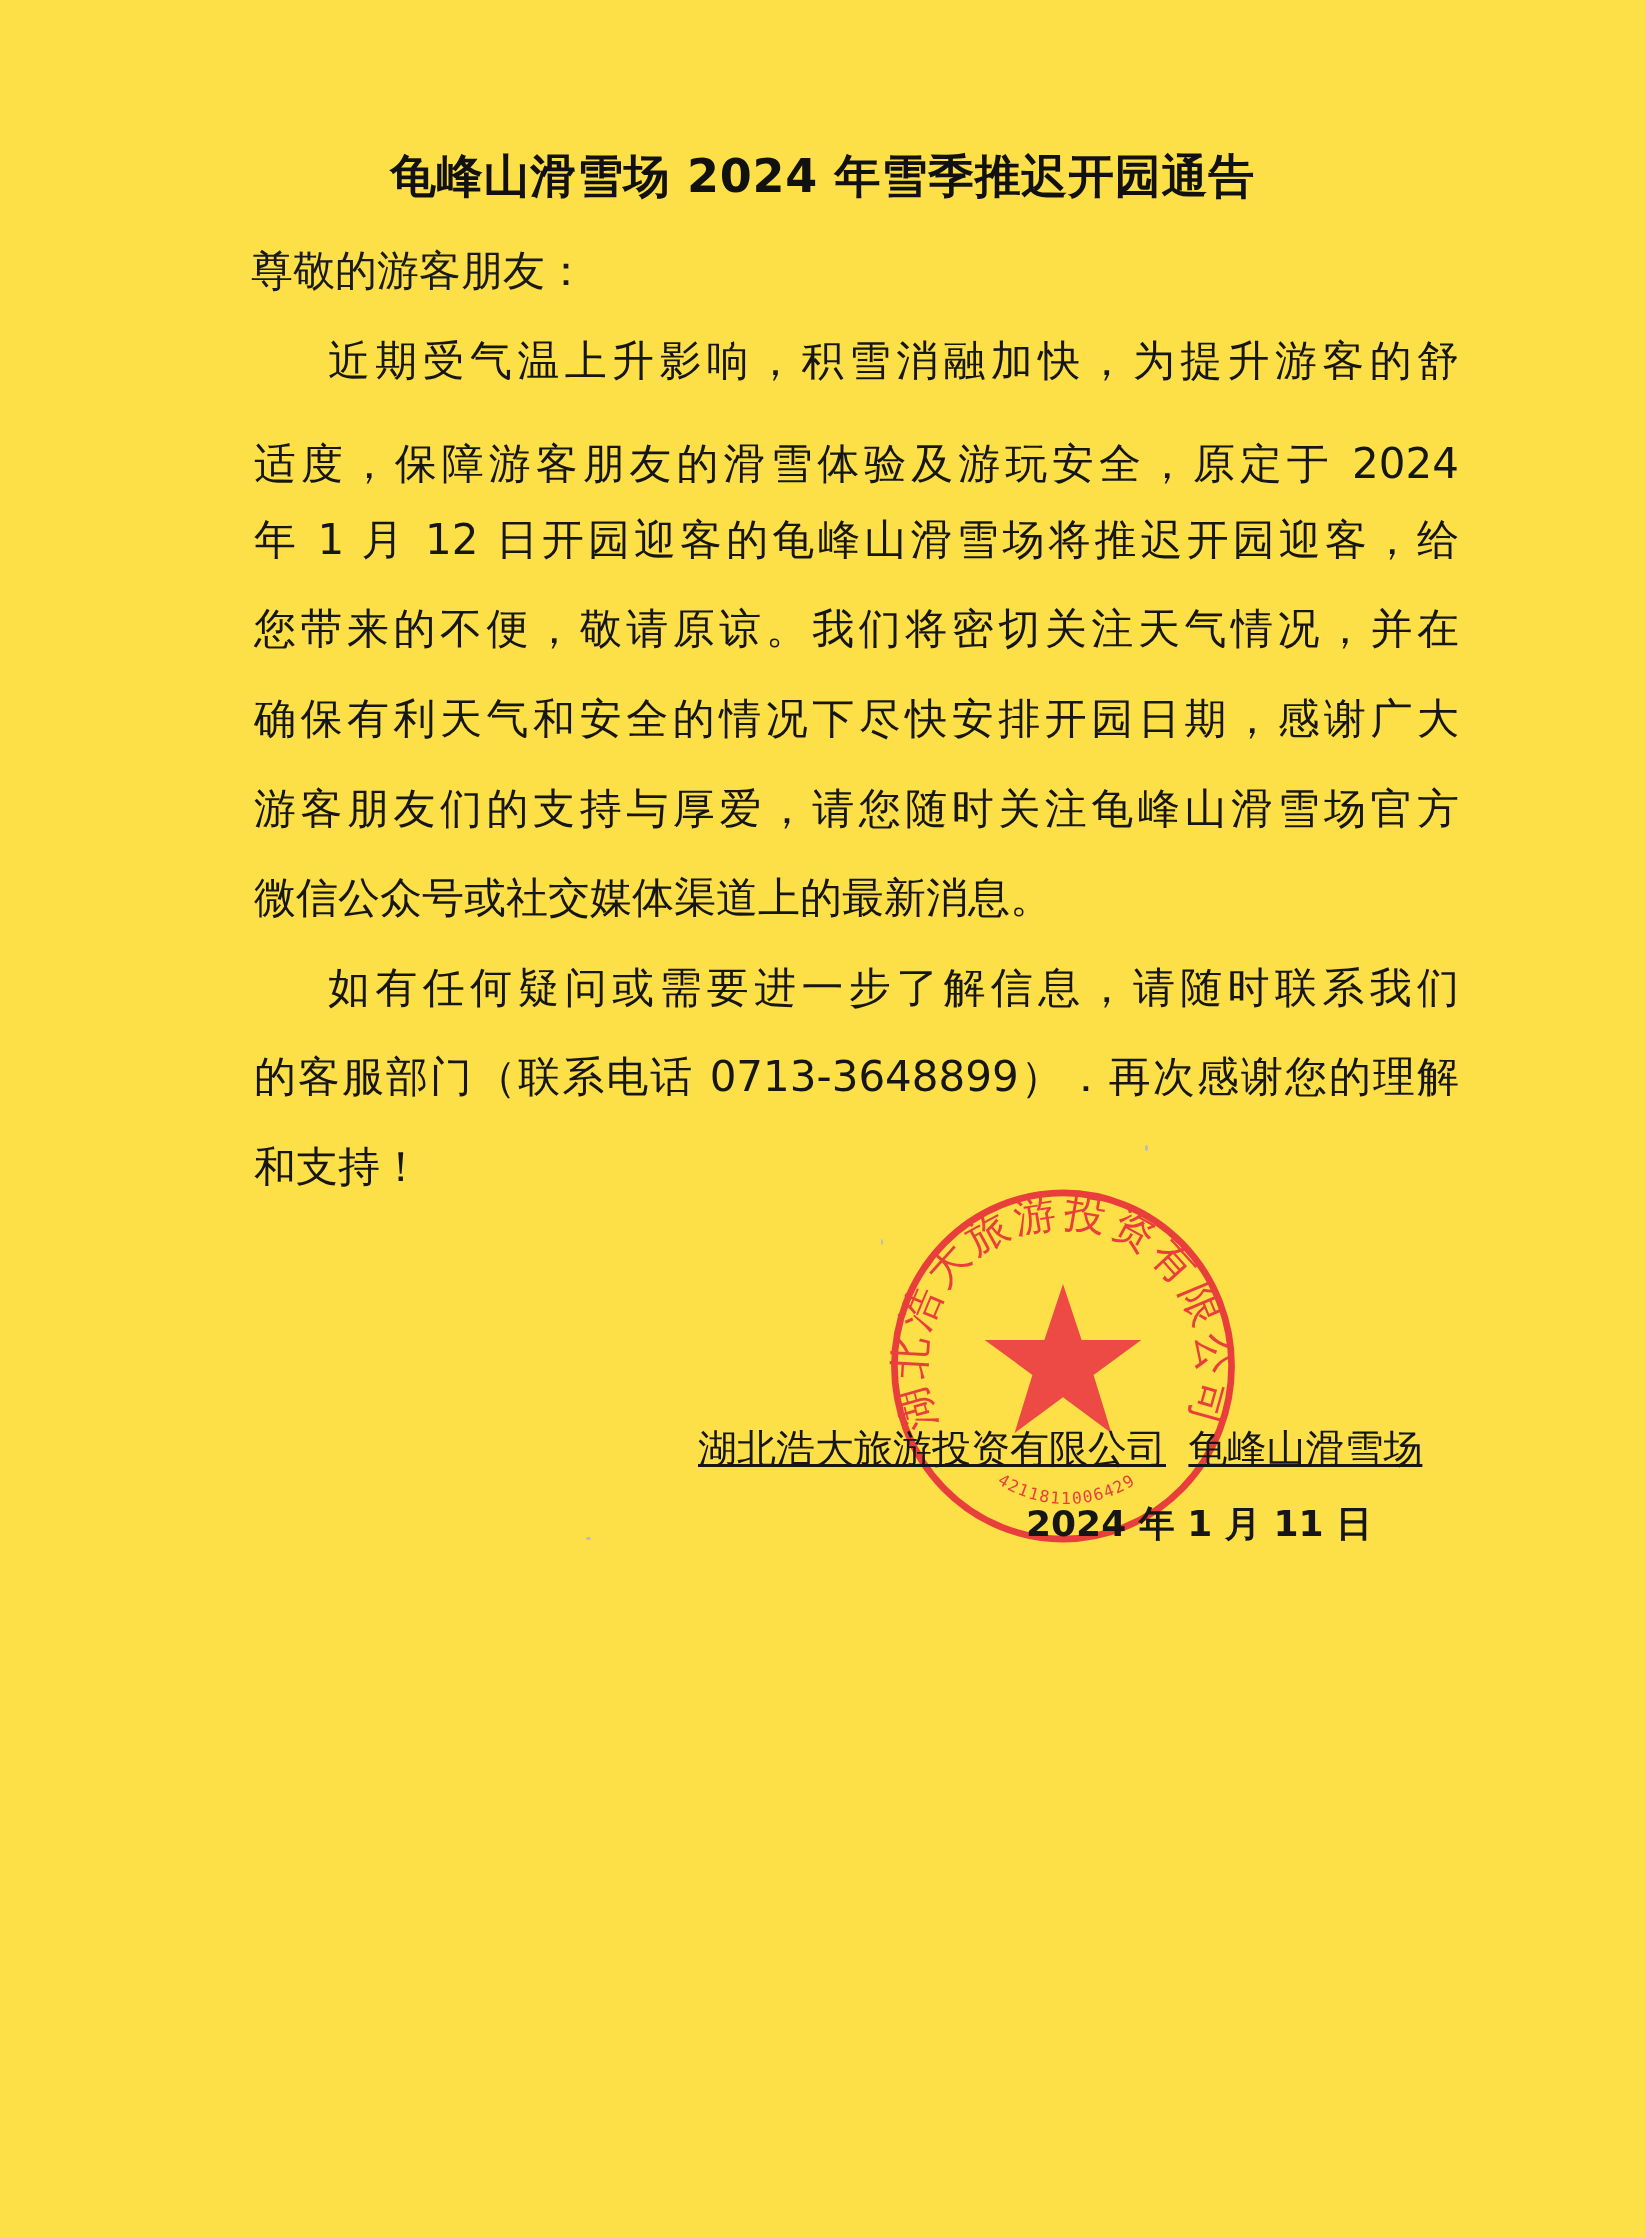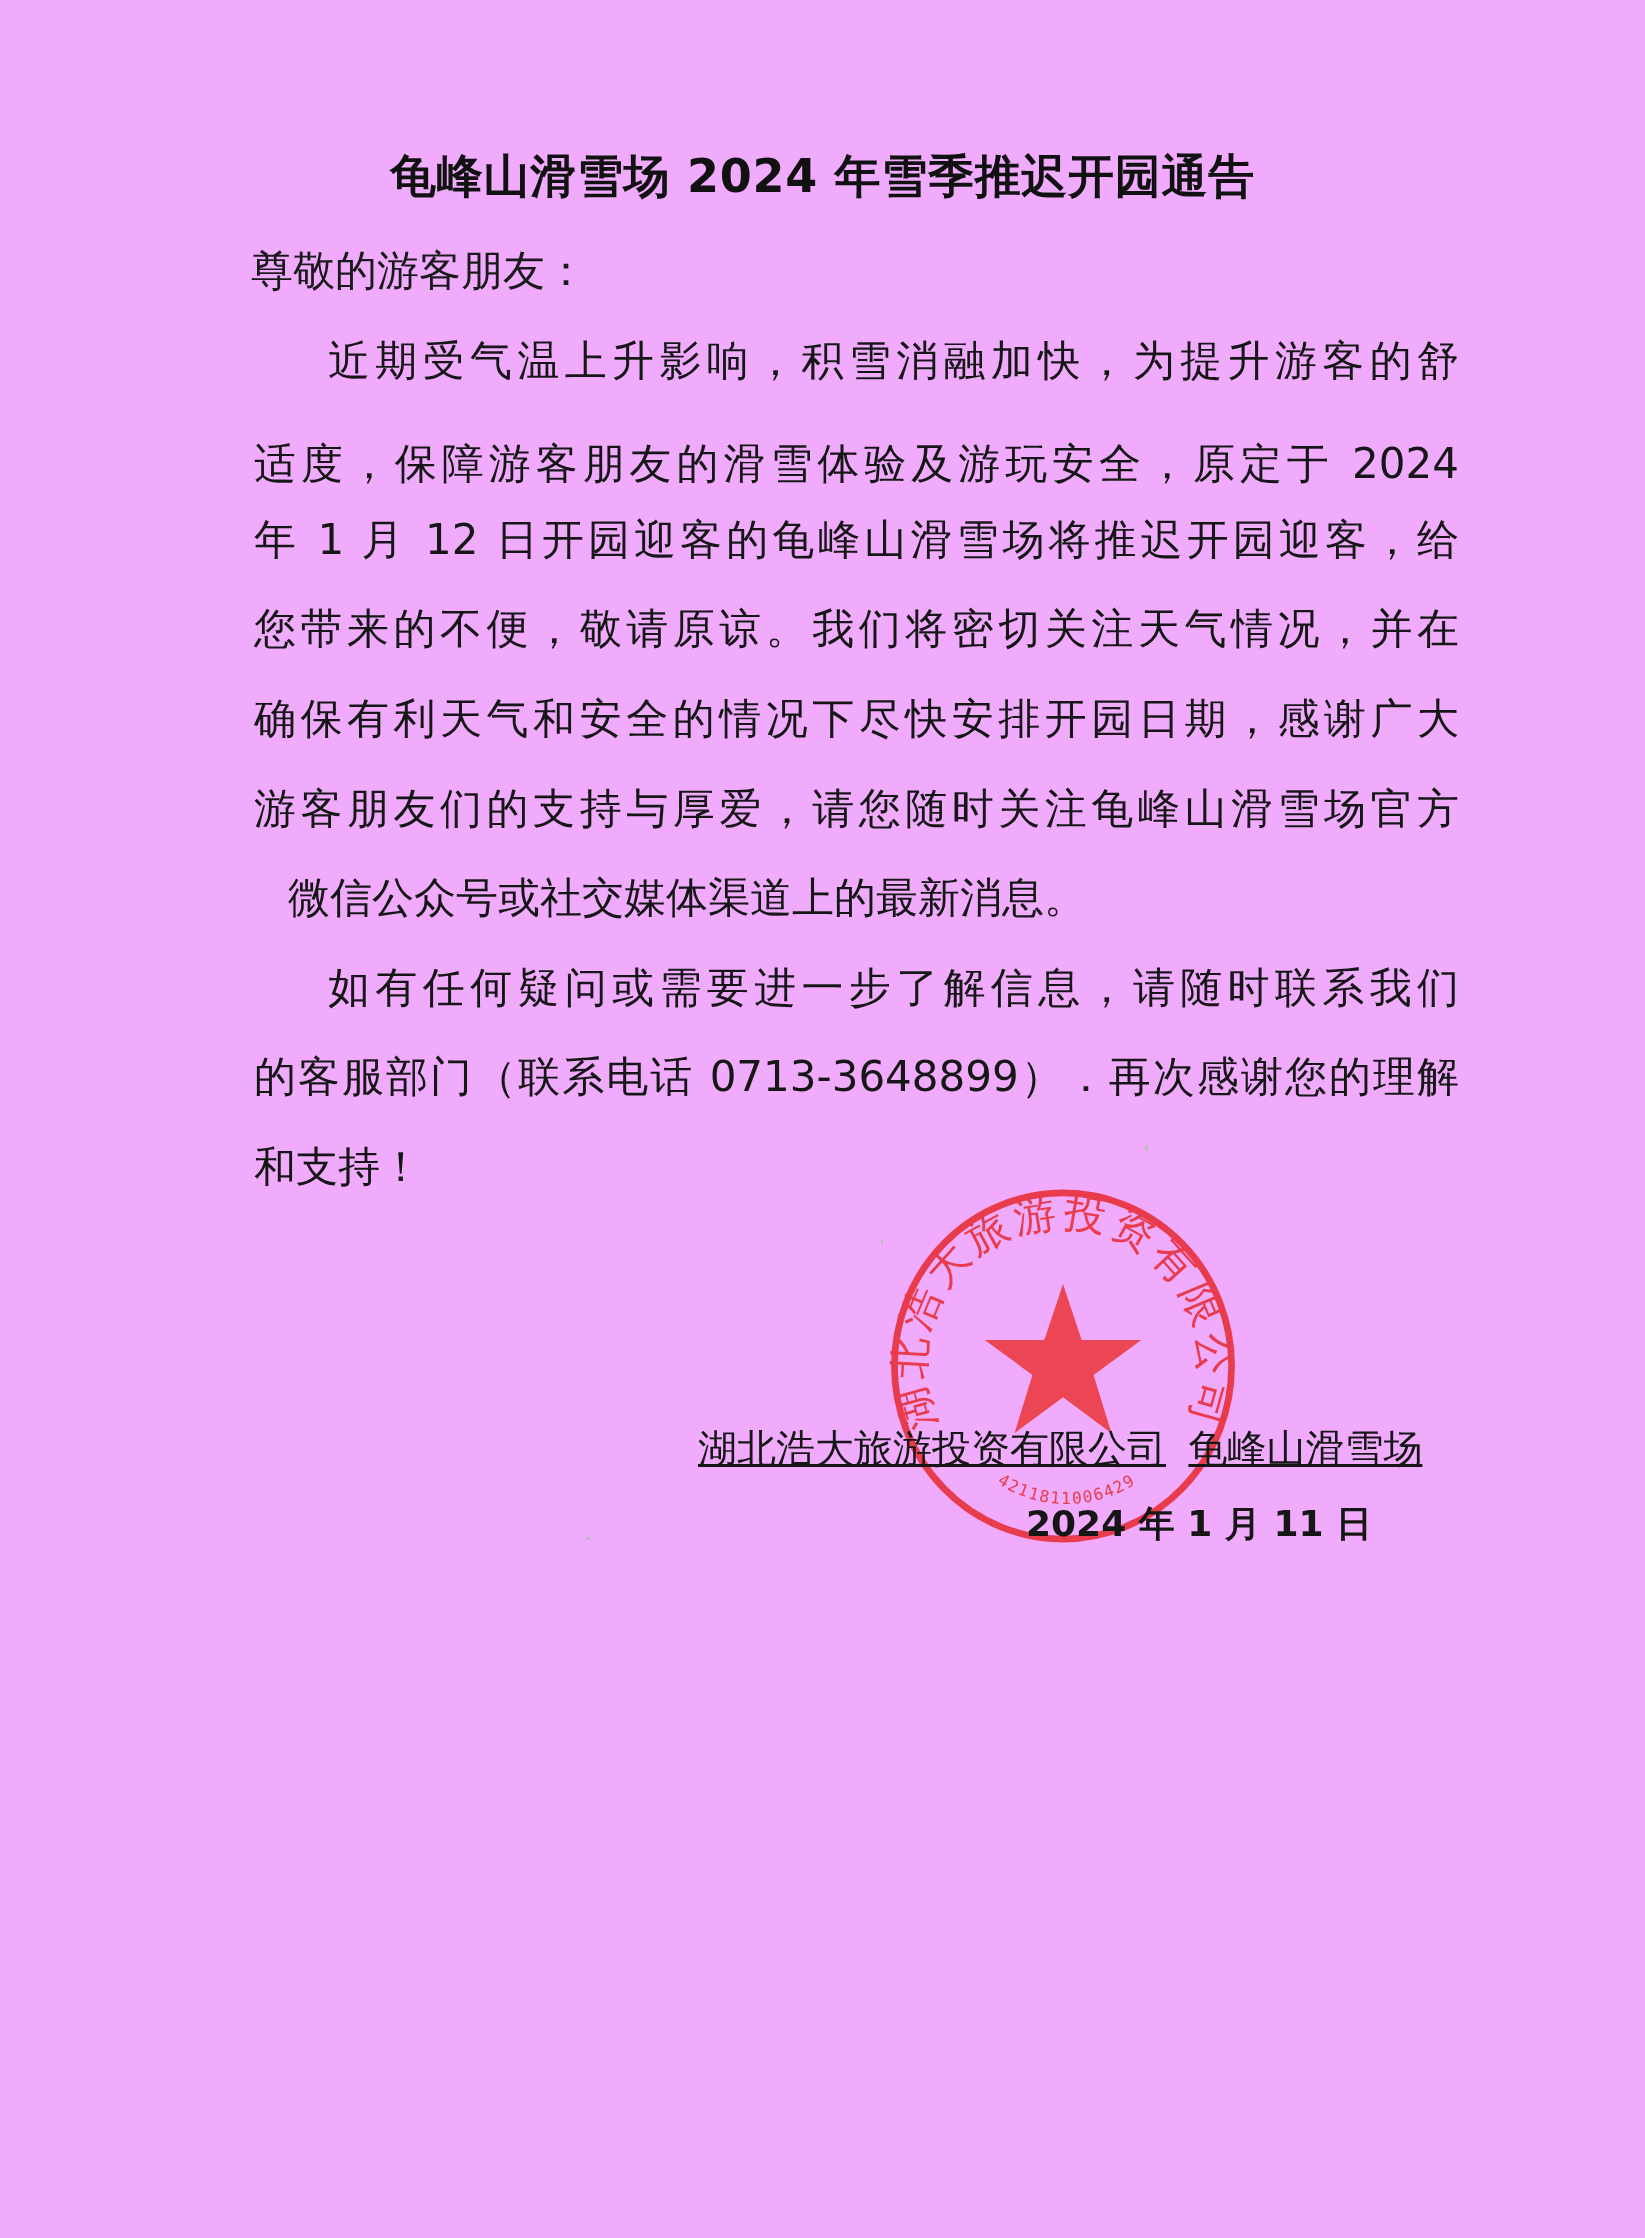--- a/index.html
+++ b/index.html
@@ -13,21 +13,21 @@
     position: relative;
     overflow: hidden;
     font-family: "DejaVu Serif", "Liberation Serif", serif;
     color: #151515;
   }
   .page {
     position: absolute;
     left: 0; top: 0;
     width: 1645px;
     height: 2239px;
-    background: #f0abfc;
+    background: #fde047;
   }
   .title {
     position: absolute;
     left: 0;
     width: 1645px;
     top: 146px;
     text-align: center;
     font-size: 46px;
     font-weight: bold;
     letter-spacing: 0.7px;
@@ -105,21 +105,21 @@
 
   <div class="salutation">尊敬的游客朋友：</div>
 
   <div>
     <div class="line indent" style="top:333px;">近期受气温上升影响，积雪消融加快，为提升游客的舒</div>
     <div class="line" style="top:428px;margin-top:8px;">适度，保障游客朋友的滑雪体验及游玩安全，原定于 2024</div>
     <div class="line" style="top:512px;">年 1 月 12 日开园迎客的龟峰山滑雪场将推迟开园迎客，给</div>
     <div class="line" style="top:601px;">您带来的不便，敬请原谅。我们将密切关注天气情况，并在</div>
     <div class="line" style="top:691px;">确保有利天气和安全的情况下尽快安排开园日期，感谢广大</div>
     <div class="line" style="top:781px;">游客朋友们的支持与厚爱，请您随时关注龟峰山滑雪场官方</div>
-    <div class="line last" style="top:870px;margin-left:34px;">微信公众号或社交媒体渠道上的最新消息。</div>
+    <div class="line last" style="top:870px;">微信公众号或社交媒体渠道上的最新消息。</div>
   </div>
 
   <div>
     <div class="line indent" style="top:960px;">如有任何疑问或需要进一步了解信息，请随时联系我们</div>
     <div class="line" style="top:1049px;">的客服部门（联系电话 0713-3648899）．再次感谢您的理解</div>
     <div class="line last" style="top:1139px;">和支持！</div>
   </div>
 
   <svg class="seal" viewBox="0 0 480 480" xmlns="http://www.w3.org/2000/svg">
     <defs>

